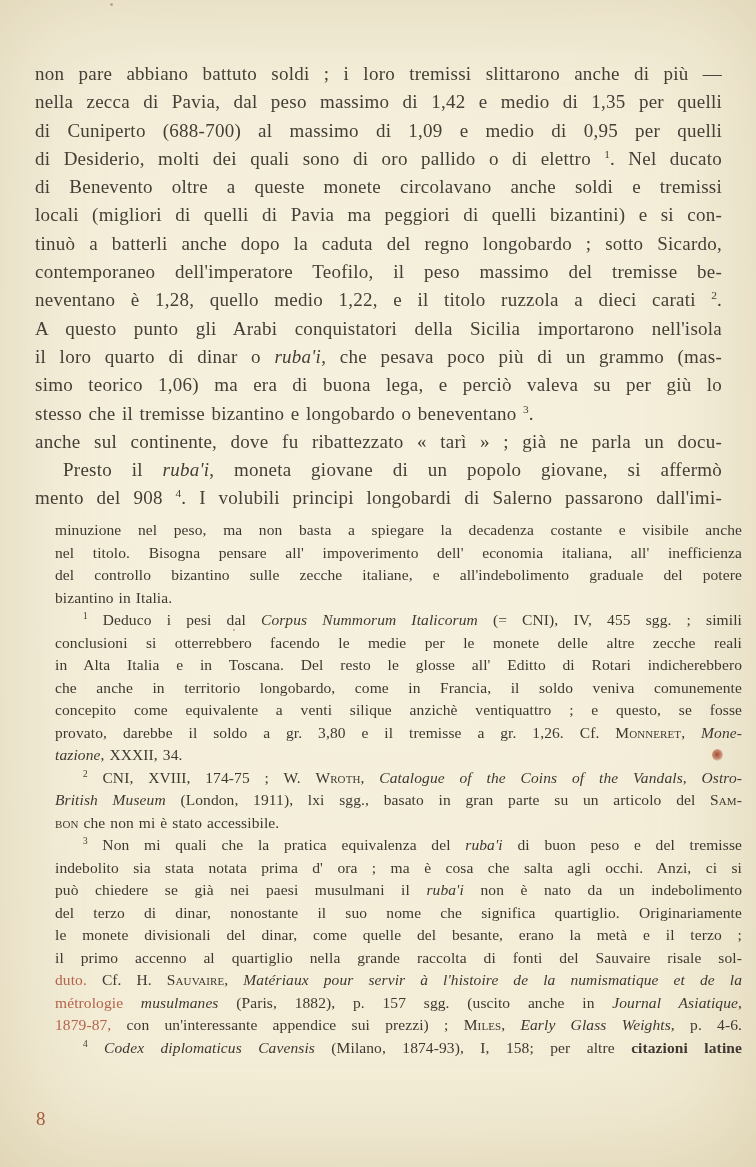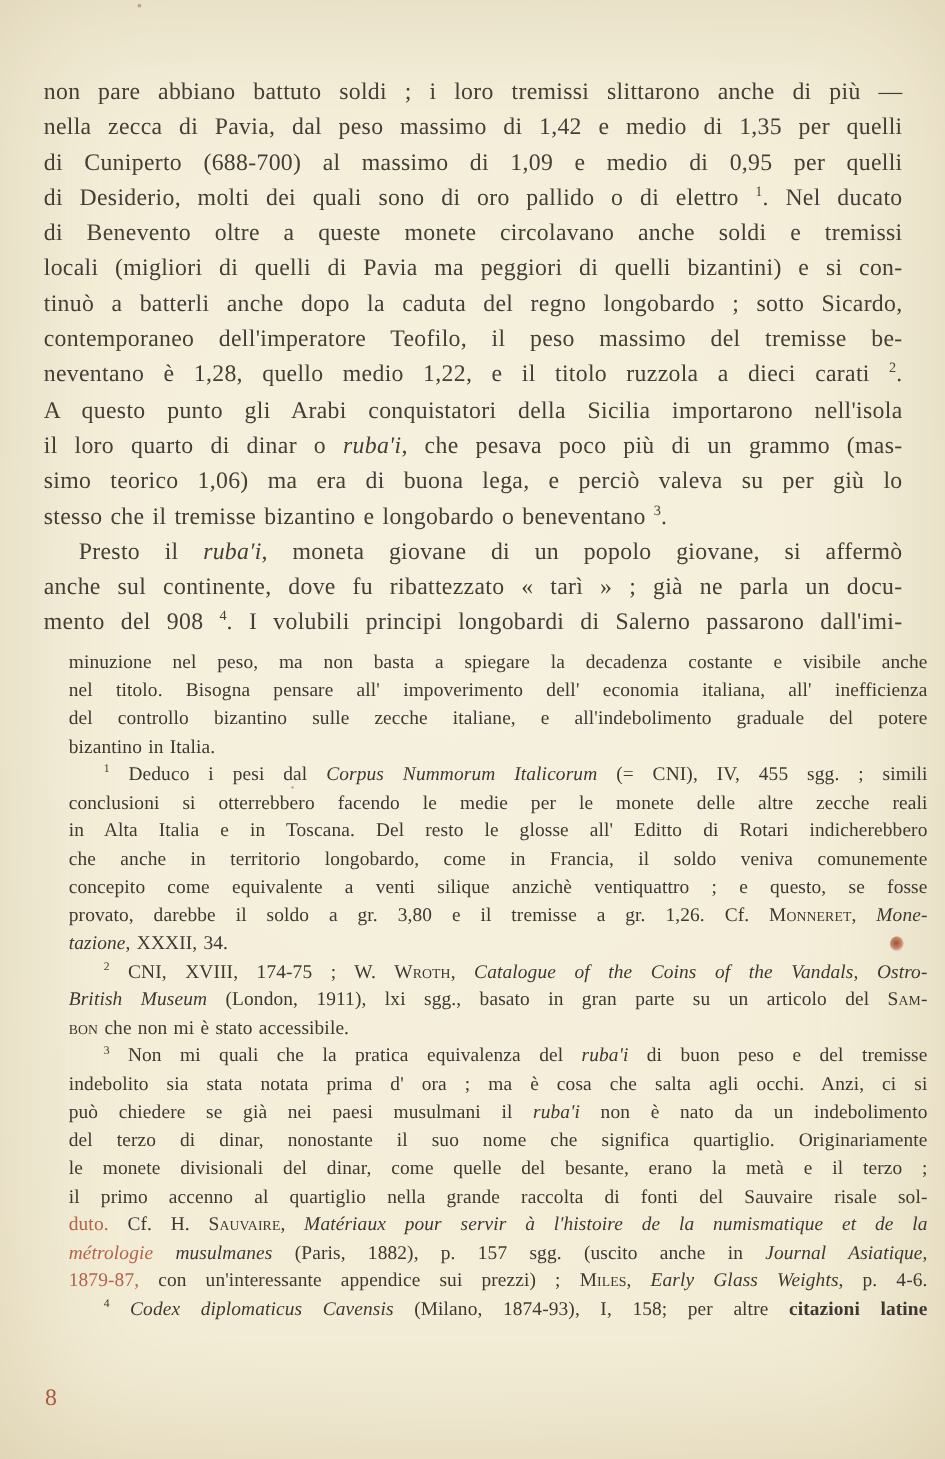--- a/index.html
+++ b/index.html
@@ -22,21 +22,21 @@
   }
   .main-col .line{font-size:19px;height:28.3px;line-height:28.3px;letter-spacing:.25px;word-spacing:1.5px;}
   .foot-col .line{font-size:15.5px;height:22.5px;line-height:22.5px;color:#3e3831;letter-spacing:.1px;word-spacing:1px;}
   .line.end{text-align-last:left;}
   .line.indent{text-indent:28px;}
   .s-p{}
   .s-i{font-style:italic;}
   .s-sc{font-variant:small-caps;}
   .s-b{font-weight:bold;}
   .s-r{color:#b4634a;}
-  .s-ri{color:#b4634a;font-style:italic;}
+  .s-ri{color:#b4634a;}
   .s-sup{vertical-align:super;font-size:60%;line-height:0;letter-spacing:0;}
   .page-number{
     position:absolute;left:36px;top:1108px;
     font-size:19px;color:#a35c3e;font-family:"Liberation Serif",serif;
   }
   .ink-spot{
     position:absolute;left:712px;top:749px;width:11px;height:12px;border-radius:50%;
     background:radial-gradient(circle at 45% 45%, #a84a31 0%, rgba(171,84,55,.6) 50%, rgba(171,84,55,0) 78%);
   }
   .speck{position:absolute;border-radius:50%;background:rgba(120,100,60,.45);}
@@ -54,22 +54,22 @@
       <div class="line"><span class="s-p">di Desiderio, molti dei quali sono di oro pallido o di elettro </span><span class="s-sup">1</span><span class="s-p">. Nel ducato</span></div>
       <div class="line"><span class="s-p">di Benevento oltre a queste monete circolavano anche soldi e tremissi</span></div>
       <div class="line"><span class="s-p">locali (migliori di quelli di Pavia ma peggiori di quelli bizantini) e si con-</span></div>
       <div class="line"><span class="s-p">tinuò a batterli anche dopo la caduta del regno longobardo ; sotto Sicardo,</span></div>
       <div class="line"><span class="s-p">contemporaneo dell'imperatore Teofilo, il peso massimo del tremisse be-</span></div>
       <div class="line"><span class="s-p">neventano è 1,28, quello medio 1,22, e il titolo ruzzola a dieci carati </span><span class="s-sup">2</span><span class="s-p">.</span></div>
       <div class="line"><span class="s-p">A questo punto gli Arabi conquistatori della Sicilia importarono nell'isola</span></div>
       <div class="line"><span class="s-p">il loro quarto di dinar o </span><span class="s-i">ruba'i</span><span class="s-p">, che pesava poco più di un grammo (mas-</span></div>
       <div class="line"><span class="s-p">simo teorico 1,06) ma era di buona lega, e perciò valeva su per giù lo</span></div>
       <div class="line end"><span class="s-p">stesso che il tremisse bizantino e longobardo o beneventano </span><span class="s-sup">3</span><span class="s-p">.</span></div>
+      <div class="line"><span class="s-p">anche sul continente, dove fu ribattezzato « tarì » ; già ne parla un docu-</span></div>
       <div class="line indent"><span class="s-p">Presto il </span><span class="s-i">ruba'i</span><span class="s-p">, moneta giovane di un popolo giovane, si affermò</span></div>
-      <div class="line"><span class="s-p">anche sul continente, dove fu ribattezzato « tarì » ; già ne parla un docu-</span></div>
       <div class="line"><span class="s-p">mento del 908 </span><span class="s-sup">4</span><span class="s-p">. I volubili principi longobardi di Salerno passarono dall'imi-</span></div>
     </div>
   <div class="col foot-col">
       <div class="line"><span class="s-p">minuzione nel peso, ma non basta a spiegare la decadenza costante e visibile anche</span></div>
       <div class="line"><span class="s-p">nel titolo. Bisogna pensare all' impoverimento dell' economia italiana, all' inefficienza</span></div>
       <div class="line"><span class="s-p">del controllo bizantino sulle zecche italiane, e all'indebolimento graduale del potere</span></div>
       <div class="line end"><span class="s-p">bizantino in Italia.</span></div>
       <div class="line indent"><span class="s-sup">1</span><span class="s-p"> Deduco i pesi dal </span><span class="s-i">Corpus Nummorum Italicorum</span><span class="s-p"> (= CNI), IV, 455 sgg. ; simili</span></div>
       <div class="line"><span class="s-p">conclusioni si otterrebbero facendo le medie per le monete delle altre zecche reali</span></div>
       <div class="line"><span class="s-p">in Alta Italia e in Toscana. Del resto le glosse all' Editto di Rotari indicherebbero</span></div>

